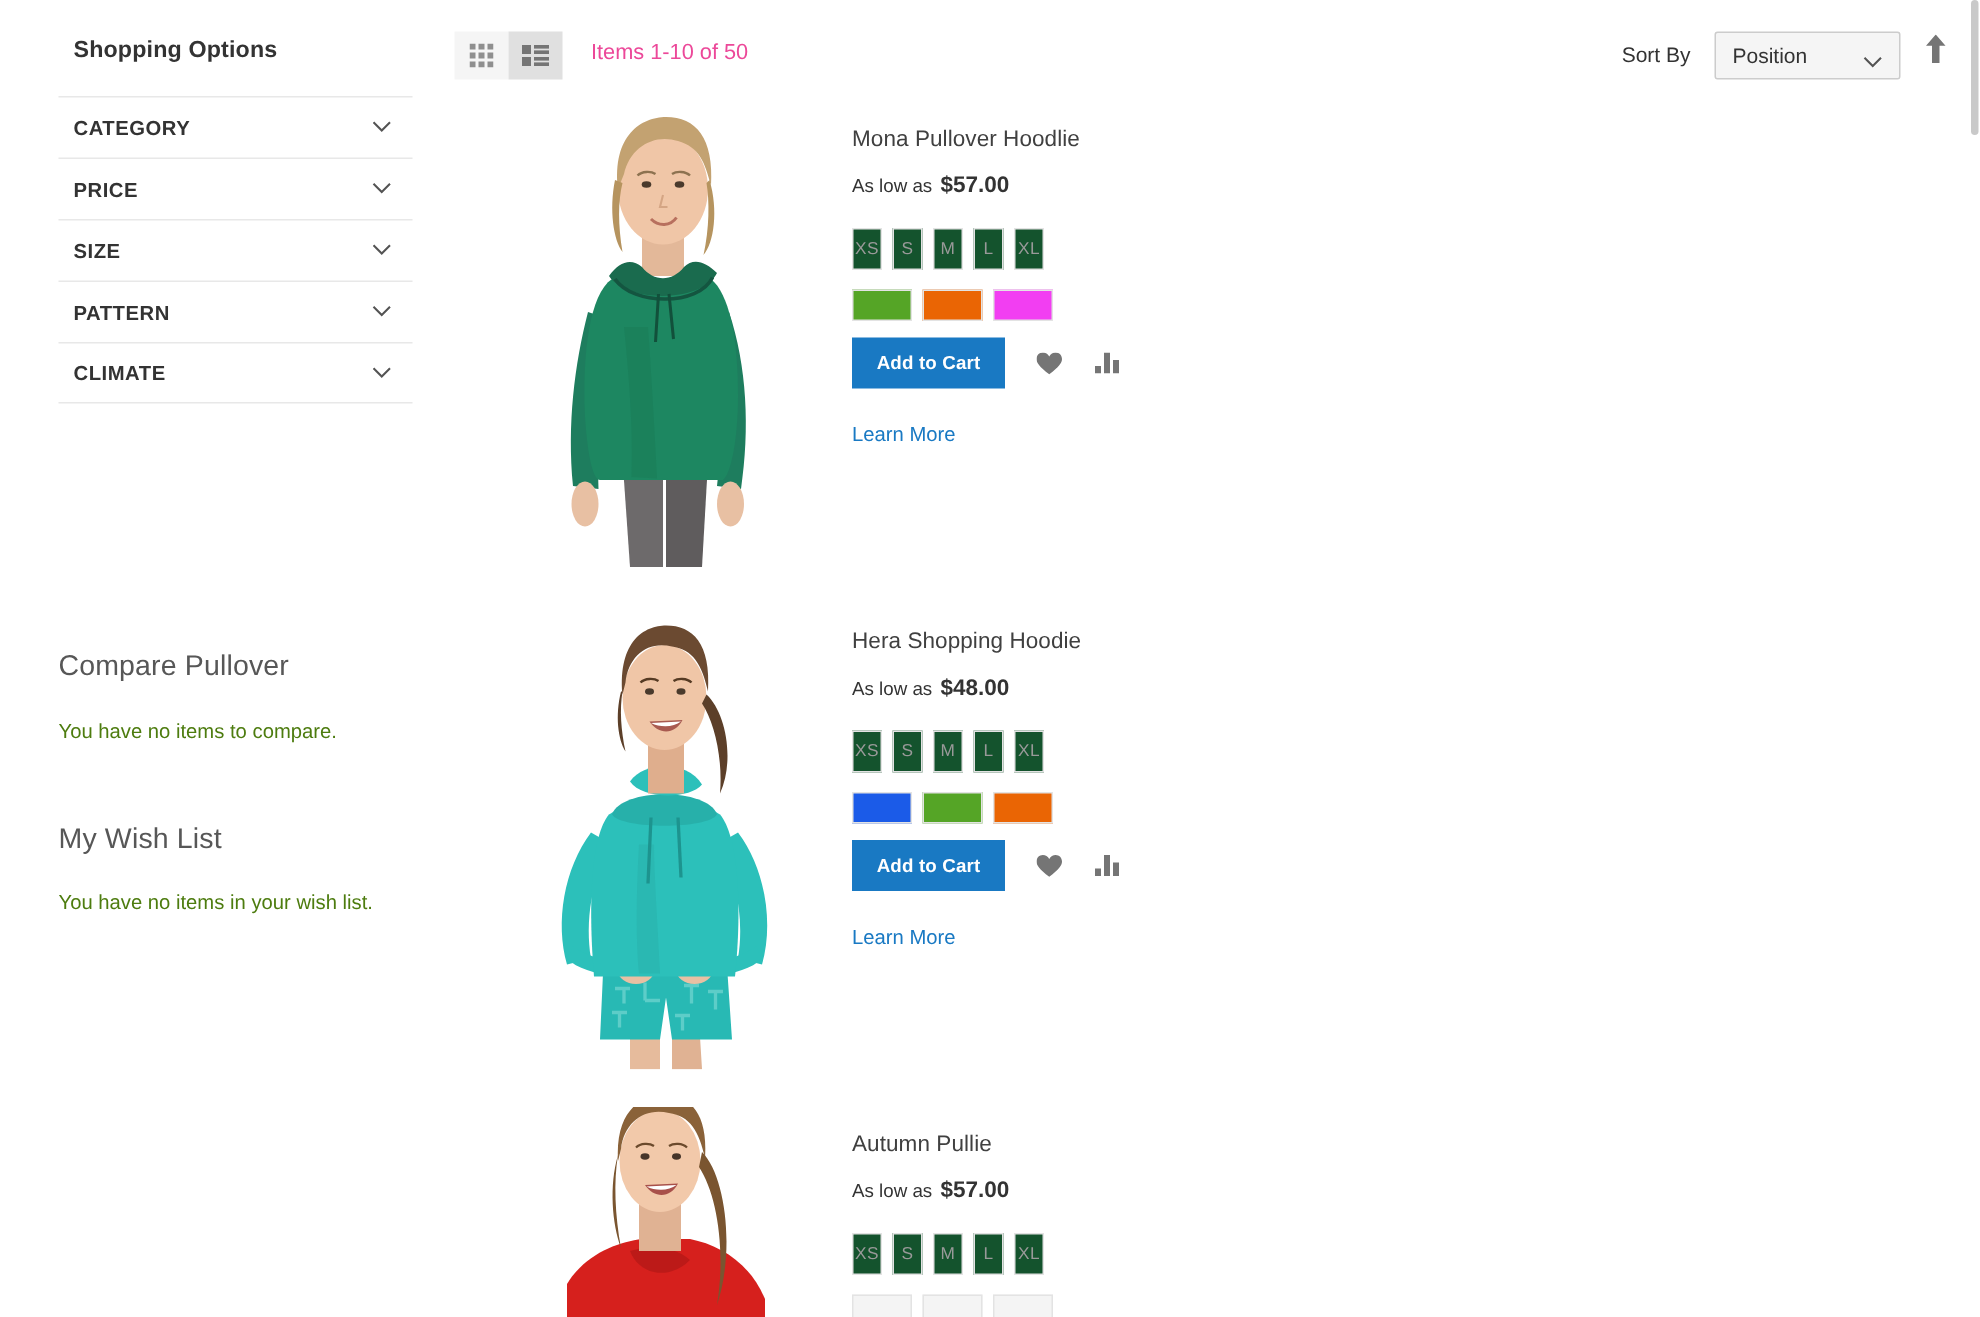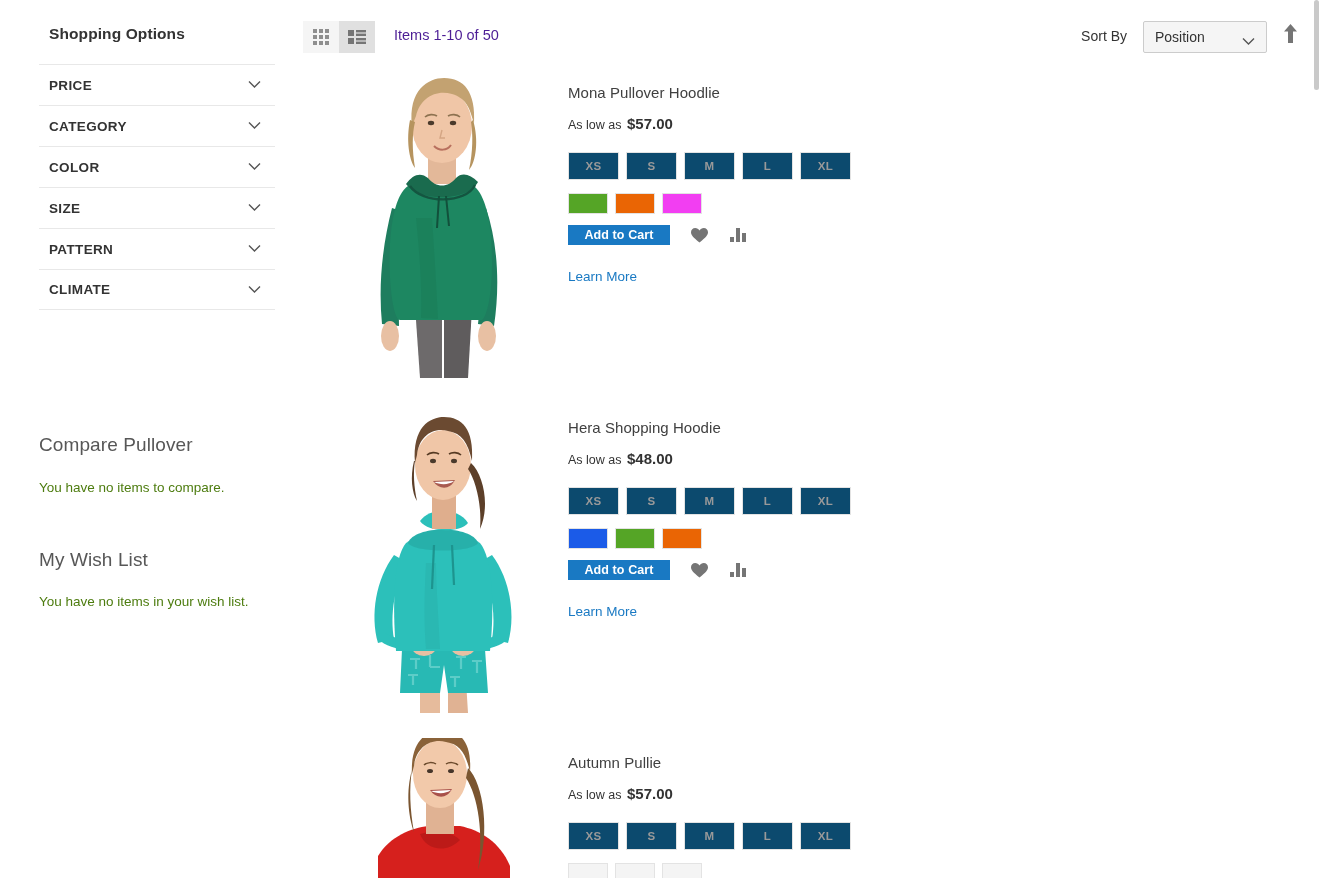--- a/index.html
+++ b/index.html
@@ -101,21 +101,21 @@
     cursor: pointer;
     border: none;
   }
   .mode-btn.active { background: #e0e0e0; }
   .mode-btn svg { display:block; }
 
   .items-count {
     position: absolute;
     left: 94px; top: 27px;
     font-size: 14.5px;
-    color: #4c1d95;
+    color: #ec4899;
   }
 
   .sort-label {
     position: absolute;
     right: 193px; top: 28px;
     font-size: 14px;
     color: #333;
   }
   .sort-select {
     position: absolute;
@@ -187,47 +187,47 @@
     font-weight: bold;
     color: #333;
     margin-left: 2px;
   }
   .size-swatches {
     display: flex;
     gap: 7px;
     margin-bottom: 13px;
   }
   .size-sw {
-    width: 51px; height: 28px;
-    background: #0c4a6e;
+    width: 20px; height: 28px;
+    background: #14532d;
     border: 1px solid #e3e3e3;
     display: flex; align-items: center; justify-content: center;
     font-size: 11.5px;
-    font-weight: bold;
+    font-weight: normal;
     color: #999;
     cursor: pointer;
     letter-spacing: .3px;
   }
   .color-swatches {
     display: flex;
     gap: 7px;
     margin-bottom: 11px;
   }
   .color-sw {
     width: 40px; height: 21px;
     border: 1px solid #e3e3e3;
     cursor: pointer;
   }
   .actions-row {
     display: flex;
     align-items: center;
     margin-bottom: 22px;
   }
   .add-cart {
-    width: 102px; height: 20px;
+    width: 102px; height: 34px;
     background: #1979c3;
     border: none;
     color: #fff;
     font-family: "Liberation Sans", sans-serif;
     font-size: 12.5px;
     font-weight: bold;
     cursor: pointer;
     letter-spacing: .1px;
   }
   .icon-btn {
@@ -261,38 +261,30 @@
 </style>
 </head>
 <body>
 
 <div class="page">
 
   <aside class="sidebar">
     <div class="sidebar-title">Shopping Options</div>
 
     <div class="filter-list">
-      <div class="filter-item">
-        <span class="filter-label">PRICE</span>
-        <span class="chev">
-          <svg width="13" height="9" viewBox="0 0 13 9">
-              <path d="M1 1.5 L6.5 7 L12 1.5" fill="none" stroke="#555" stroke-width="1.4"></path>
-            </svg>
-        </span>
-      </div>
       <div class="filter-item">
         <span class="filter-label">CATEGORY</span>
         <span class="chev">
           <svg width="13" height="9" viewBox="0 0 13 9">
               <path d="M1 1.5 L6.5 7 L12 1.5" fill="none" stroke="#555" stroke-width="1.4"></path>
             </svg>
         </span>
       </div>
       <div class="filter-item">
-        <span class="filter-label">COLOR</span>
+        <span class="filter-label">PRICE</span>
         <span class="chev">
           <svg width="13" height="9" viewBox="0 0 13 9">
               <path d="M1 1.5 L6.5 7 L12 1.5" fill="none" stroke="#555" stroke-width="1.4"></path>
             </svg>
         </span>
       </div>
       <div class="filter-item">
         <span class="filter-label">SIZE</span>
         <span class="chev">
           <svg width="13" height="9" viewBox="0 0 13 9">

